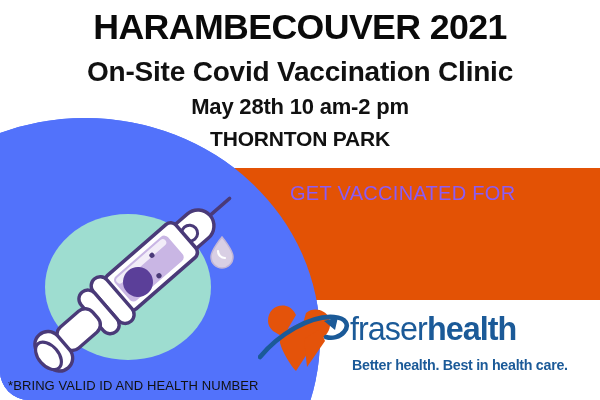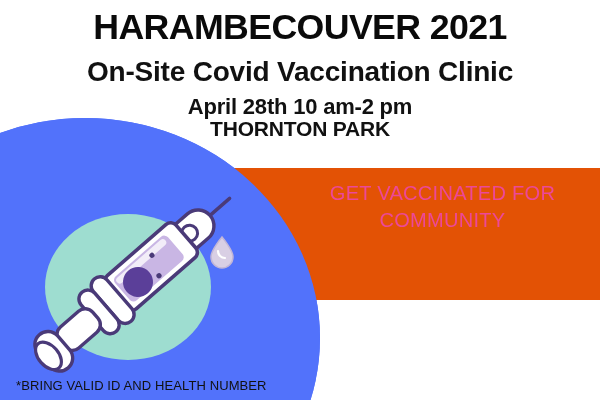--- a/index.html
+++ b/index.html
@@ -7,20 +7,21 @@
     padding: 0;
     background: #ffffff;
   }
   #poster {
     position: relative;
     width: 600px;
     height: 400px;
     overflow: hidden;
     background: #ffffff;
     font-family: "Liberation Sans", sans-serif;
+    border-radius: 29px;
   }
 
   
   .blue-blob {
     position: absolute;
     left: -150px;
     top: 118px;
     width: 470px;
     height: 440px;
     background: #5272fb;
@@ -85,52 +86,53 @@
     color: #111111;
     line-height: 1.0;
     margin-top: 10px;
     letter-spacing: -0.2px;
   }
   .title-sub3 {
     font-size: 21px;
     font-weight: bold;
     color: #111111;
     line-height: 1.0;
+    margin-top: 10px;
     letter-spacing: -0.2px;
   }
 
   
   .slogan {
     position: absolute;
     left: 290px;
     top: 180px;
     width: 305px;
-    text-align: center;
-    color: #ec4899;
+    text-align: left;
+    color: #8b5cf6;
     font-size: 20px;
     line-height: 1.34;
     letter-spacing: 0.3px;
     z-index: 35;
   }
   .slogan div { white-space: nowrap; }
 
   
   .syringe-wrap {
     position: absolute;
     left: 0px;
     top: 175px;
     width: 290px;
     height: 215px;
     z-index: 30;
   }
 
   
   .bring-note {
     position: absolute;
-    left: 16px;
+    left: 8px;
     top: 378px;
     font-size: 13px;
     color: #111111;
     letter-spacing: 0.1px;
     z-index: 45;
     white-space: nowrap;
   }
 
   
   .fh-logo {
@@ -183,21 +185,21 @@
 
   <div class="blue-blob"></div>
   <div class="blue-bottom-fill"></div>
   <div class="orange-band"></div>
   <div class="blue-blob" style="z-index:5"></div>
   <div class="blue-corner-wedge"></div>
 
   <div class="header">
     <div class="title-main">HARAMBECOUVER 2021</div>
     <div class="title-sub1">On-Site Covid Vaccination Clinic</div>
-    <div class="title-sub2">April 28th  10 am-2 pm</div>
+    <div class="title-sub2">May 28th  10 am-2 pm</div>
     <div class="title-sub3">THORNTON PARK</div>
   </div>
 
   <div class="syringe-wrap">
     <svg viewBox="0 0 290 215" width="290" height="215" xmlns="http://www.w3.org/2000/svg">
 
       <ellipse cx="128" cy="112" rx="83" ry="73" fill="#9eddd0"></ellipse>
       <g transform="rotate(-41 130 110)">
 
         <line x1="222" y1="110" x2="262" y2="110" stroke="#4a3a78" stroke-width="3.4" stroke-linecap="round"></line>
@@ -225,19 +227,32 @@
         <ellipse cx="22" cy="110" rx="10" ry="16" fill="#ffffff" stroke="#4a3a78" stroke-width="3.2"></ellipse>
       </g>
 
       <path d="M222 62 c0 0 -11 13 -11 20 a11 11 0 0 0 22 0 c0 -7 -11 -20 -11 -20 z" fill="#d9cfe4" stroke="#c2b6d6" stroke-width="1.5"></path>
       <path d="M218 76 a7 7 0 0 0 7 7" fill="none" stroke="#ffffff" stroke-width="2.2" stroke-linecap="round"></path>
     </svg>
   </div>
 
   <div class="slogan">
     <div>GET VACCINATED FOR</div>
-    <div>COMMUNITY</div>
   </div>
 
   <div class="bring-note">*BRING VALID ID AND HEALTH NUMBER</div>
 
+  <div class="fh-logo">
+    <svg class="fh-mark" viewBox="0 0 96 76" xmlns="http://www.w3.org/2000/svg">
+
+      <path d="M10 18 c0 -11 9 -17 18 -15 c5 1 8 5 10 9 l-13 22 l-10 -6 c-3 -3 -5 -6 -5 -10 z" fill="#e4530a"></path>
+      <path d="M48 10 c7 -6 19 -4 23 5 c3 7 0 14 -5 19 l-15 13 l-9 -16 z" fill="#e4530a"></path>
+      <path d="M22 30 l20 -10 l18 14 l-22 34 c-6 -6 -14 -20 -16 -28 z" fill="#e4530a"></path>
+      <path d="M46 36 l16 -10 l5 12 l-18 26 z" fill="#e4530a"></path>
+
+      <path d="M2 54 C 20 32, 52 12, 76 14 C 88 15, 92 22, 86 29 C 82 34, 74 36, 68 34" fill="none" stroke="#1b5a98" stroke-width="4.6" stroke-linecap="round"></path>
+      <path d="M66 18 l14 -4 l-3 13 z" fill="#1b5a98"></path>
+    </svg>
+    <div class="fh-word"><span class="light">fraser</span><span class="bold">health</span></div>
+    <div class="fh-tag">Better health. Best in health care.</div>
+  </div>
 
 </div>
 
 </body></html>

